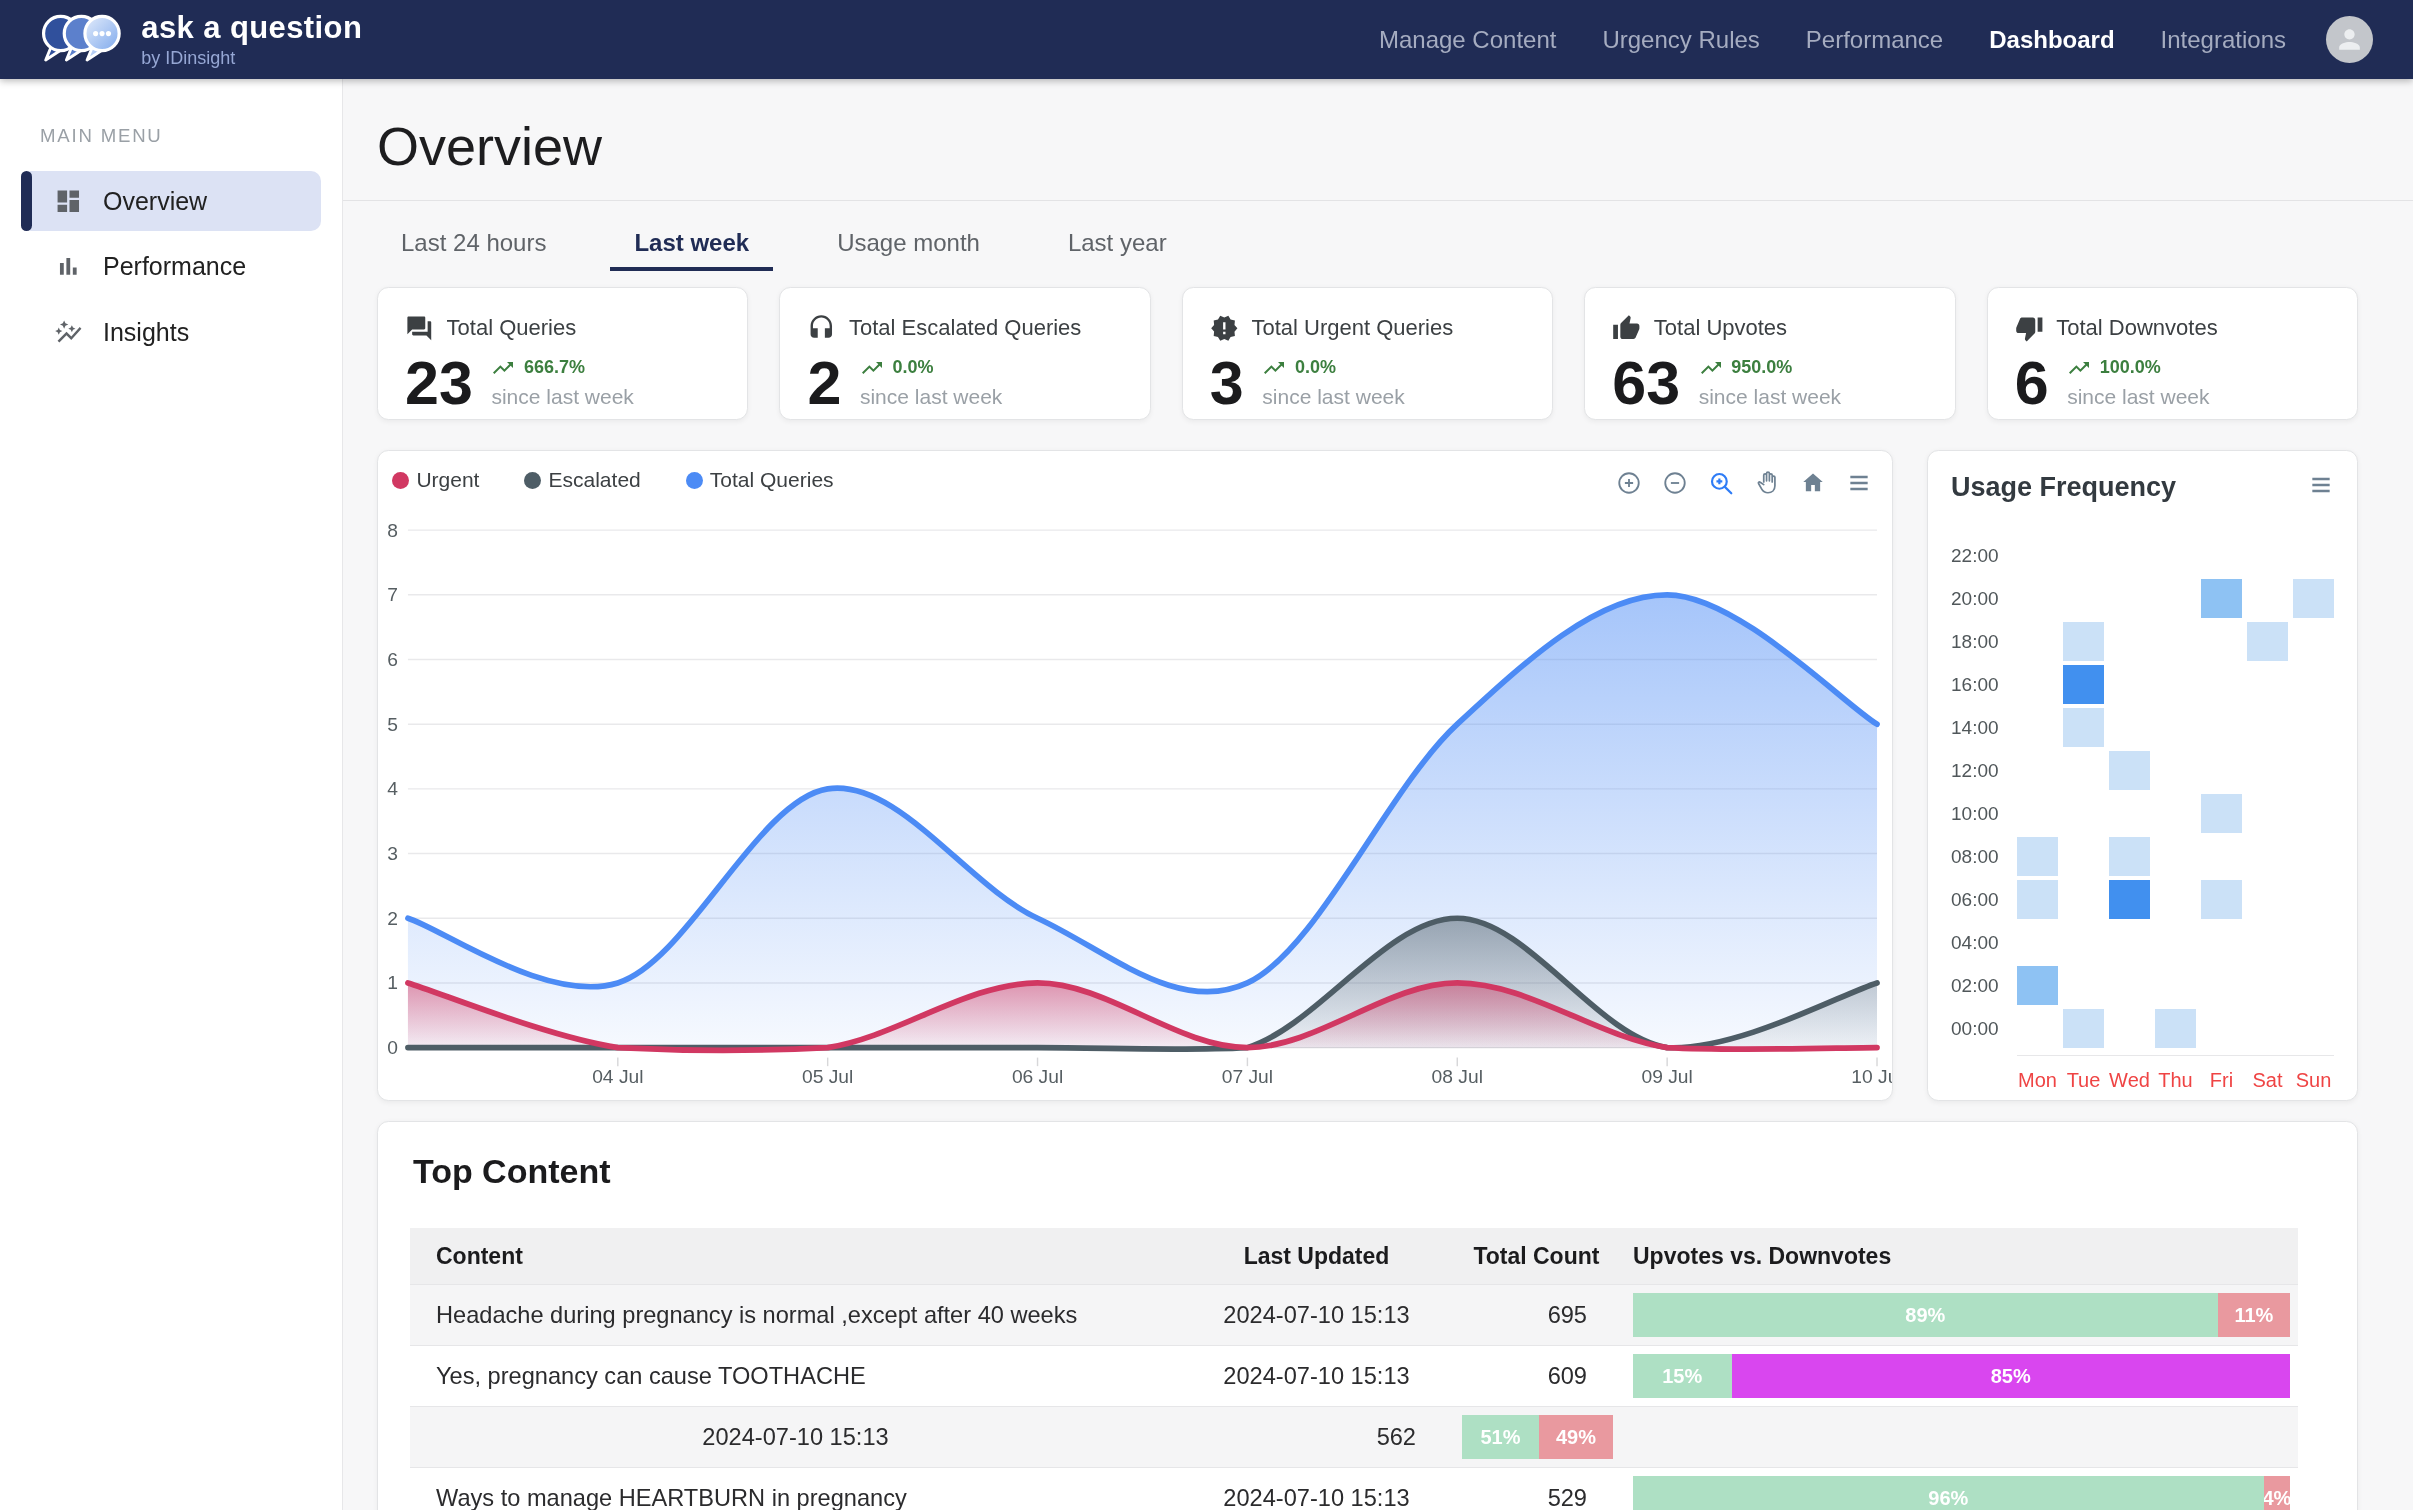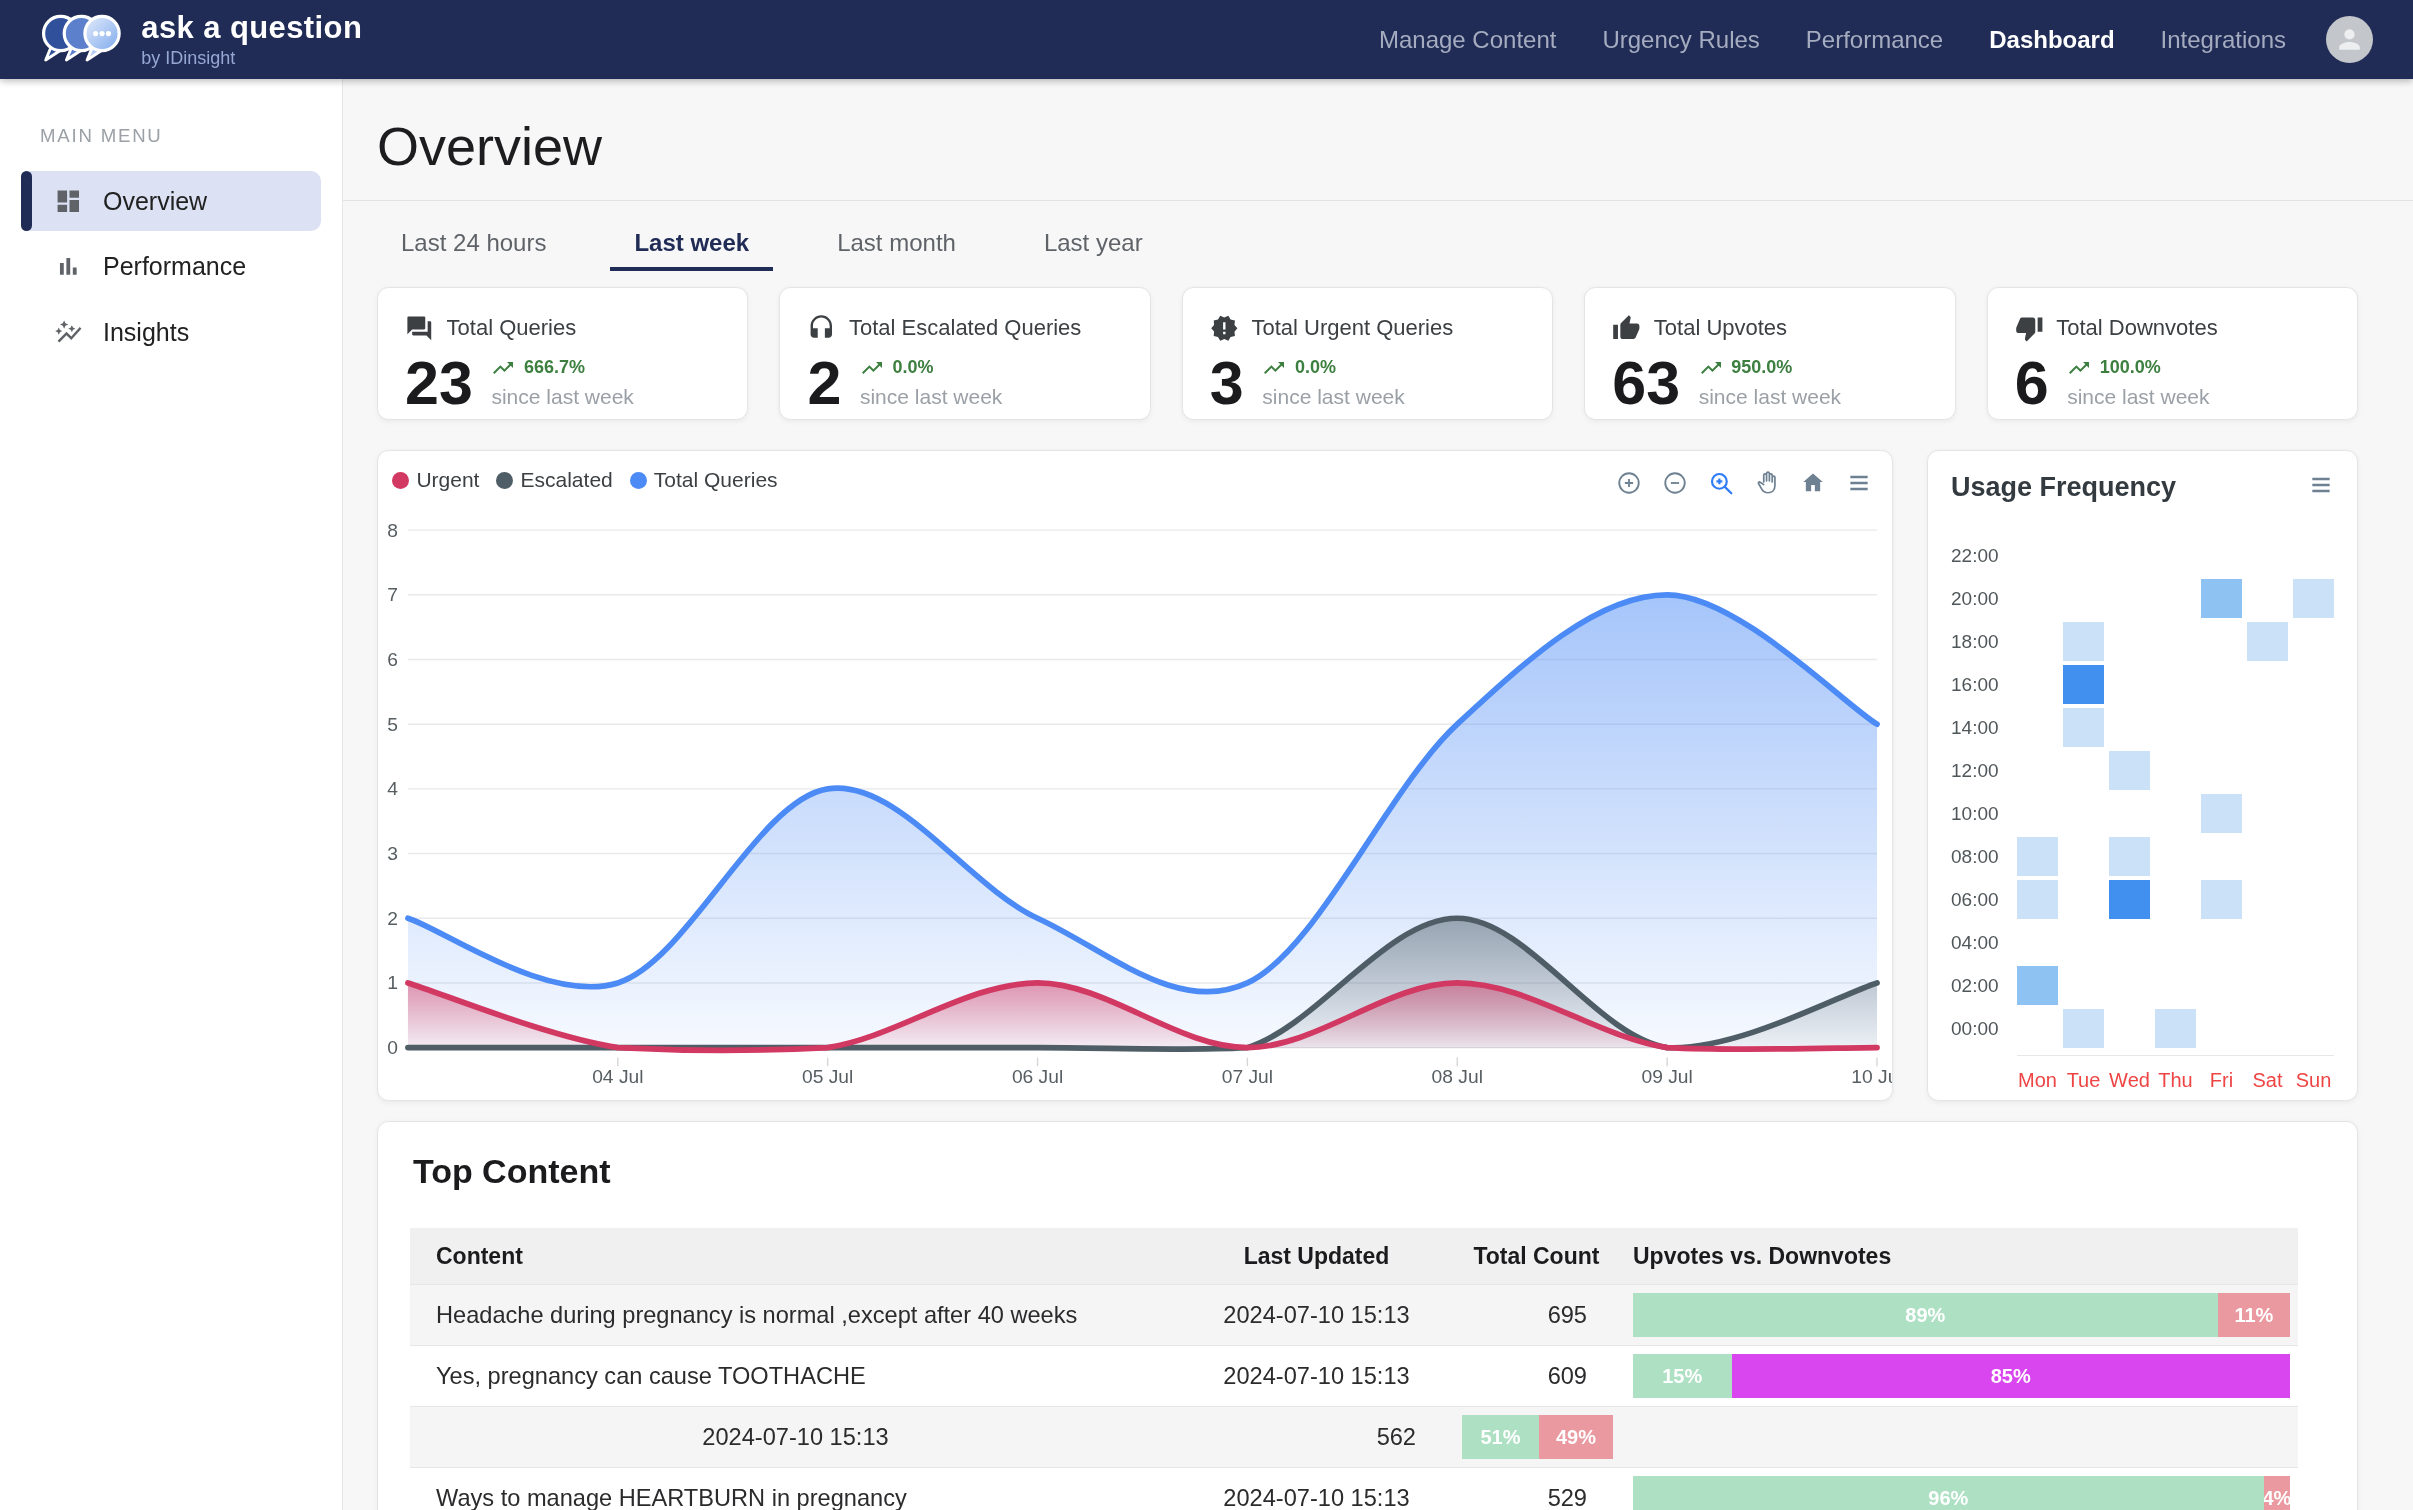--- a/index.html
+++ b/index.html
@@ -56,21 +56,21 @@
   .stat-trend-line { display:flex; align-items:center; gap:8.6px; margin-top:2.9px; }
   .stat-trend-line .icn { width:26px; height:26px; color:#3c7f3f; }
   .stat-pct { font-size:18px; font-weight:bold; color:#3c7f3f; }
   .stat-caption { font-size:21px; color:#9aa0a6; margin-top:5.7px; }
 
   
   .charts-row { display:flex; gap:34px; margin:30px 55px 0 34px; }
   .card { background:#fff; border:1.4px solid #e3e4e6; border-radius:11.4px;
     box-shadow:0 1.4px 5.7px rgba(0,0,0,.05); position:relative; }
   .chart-card { width:1517px; height:651px; }
-  .legend { position:absolute; left:14.3px; top:17px; display:flex; gap:17px; z-index:2; }
+  .legend { position:absolute; left:14.3px; top:17px; display:flex; gap:45px; z-index:2; }
   .legend-item { display:flex; align-items:center; gap:7.1px; cursor:pointer; }
   .legend-dot { width:17px; height:17px; border-radius:50%; }
   .legend-txt { font-size:21px; color:#3c4043; }
   .toolbar { position:absolute; right:20px; top:18.6px; display:flex; align-items:center; gap:20px; z-index:2; }
   .toolbar .tool { color:#6e8192; cursor:pointer; }
   .toolbar .tool .icn { width:26px; height:26px; }
   .toolbar .tool.active { color:#2e7cf6; }
   #main-chart { position:absolute; inset:0; }
 
   
@@ -174,21 +174,21 @@
     </div>
 </div>
 
 <div class="main">
   <h1 class="page-title">Overview</h1>
   <div class="title-divider"></div>
 
   <div class="tabs" id="tabs">
       <div class="tab ">Last 24 hours</div>
       <div class="tab active">Last week</div>
-      <div class="tab ">Last month</div>
+      <div class="tab ">Usage month</div>
       <div class="tab ">Last year</div>
     </div>
 
   <div class="stats-row" id="stats-row">
       <div class="stat-card">
         <div class="stat-head">
           <svg class="icn" style="width:28.6px;height:28.6px" viewBox="0 0 24 24">
             <path d="M21 6h-2v9H6v2c0 .55.45 1 1 1h11l4 4V7c0-.55-.45-1-1-1zM17 12V3c0-.55-.45-1-1-1H3c-.55 0-1 .45-1 1v14l4-4h10c.55 0 1-.45 1-1z"></path>
           </svg>
           <span class="stat-label">Total Queries</span>

